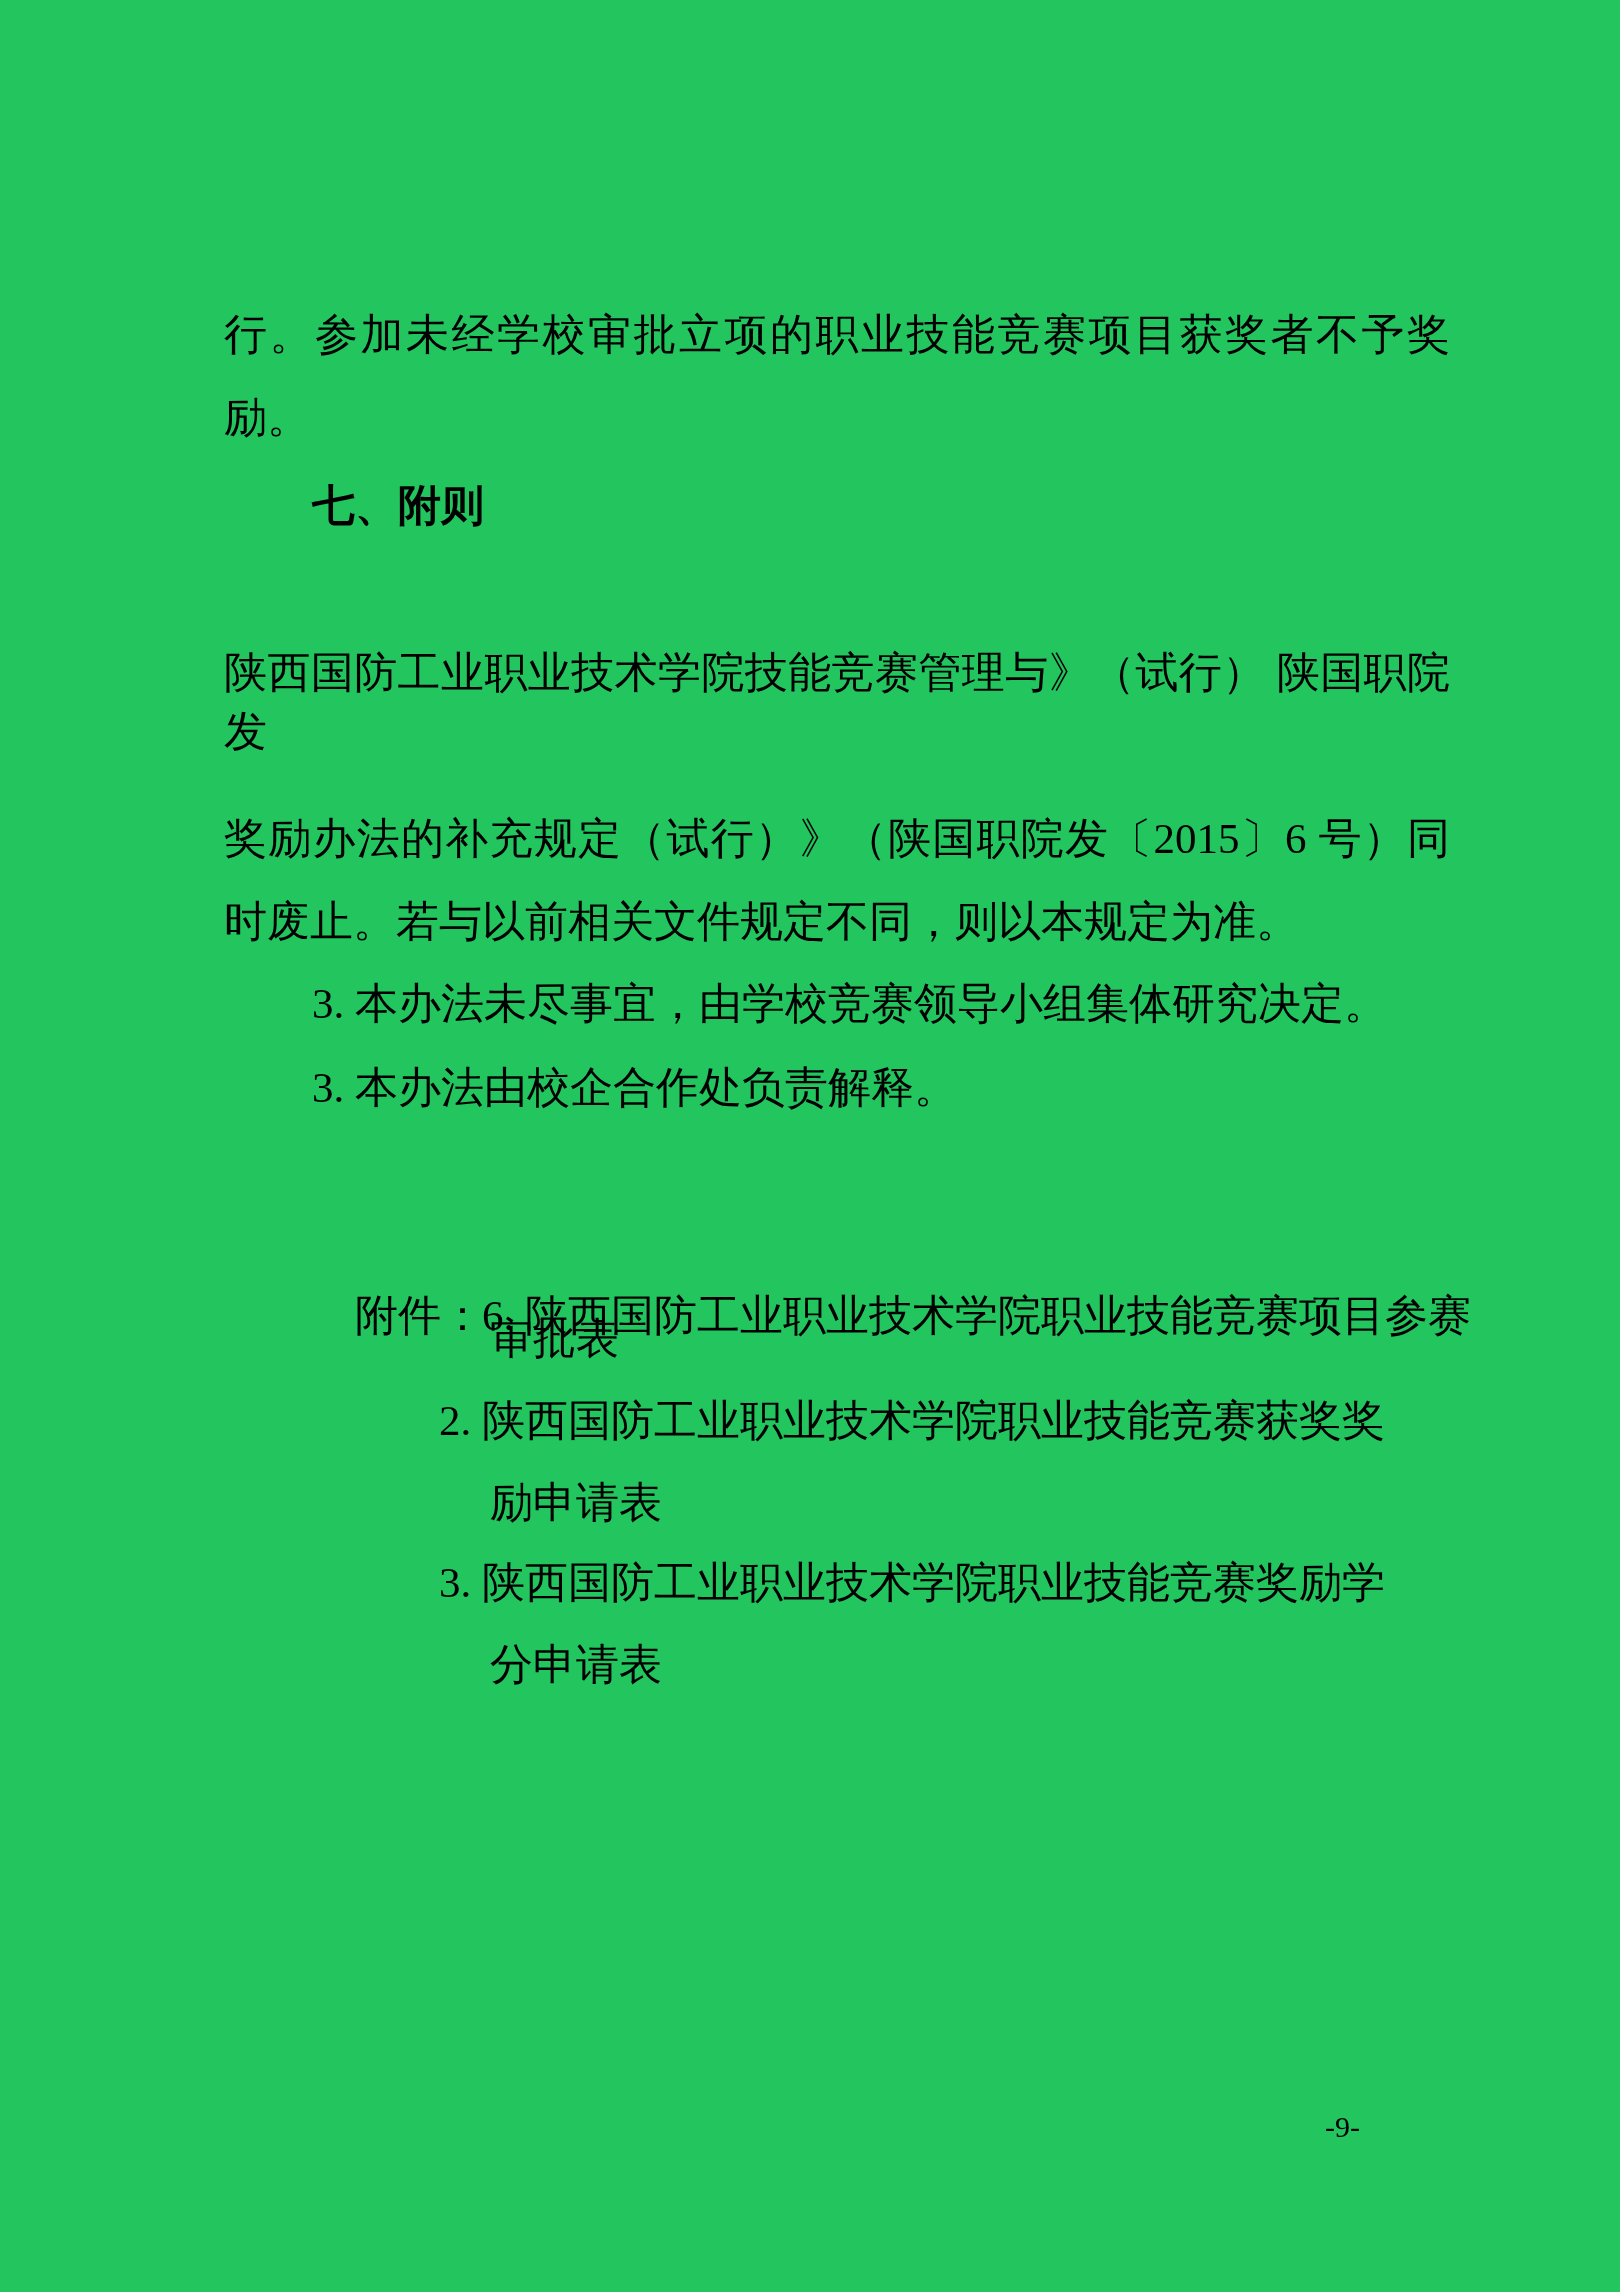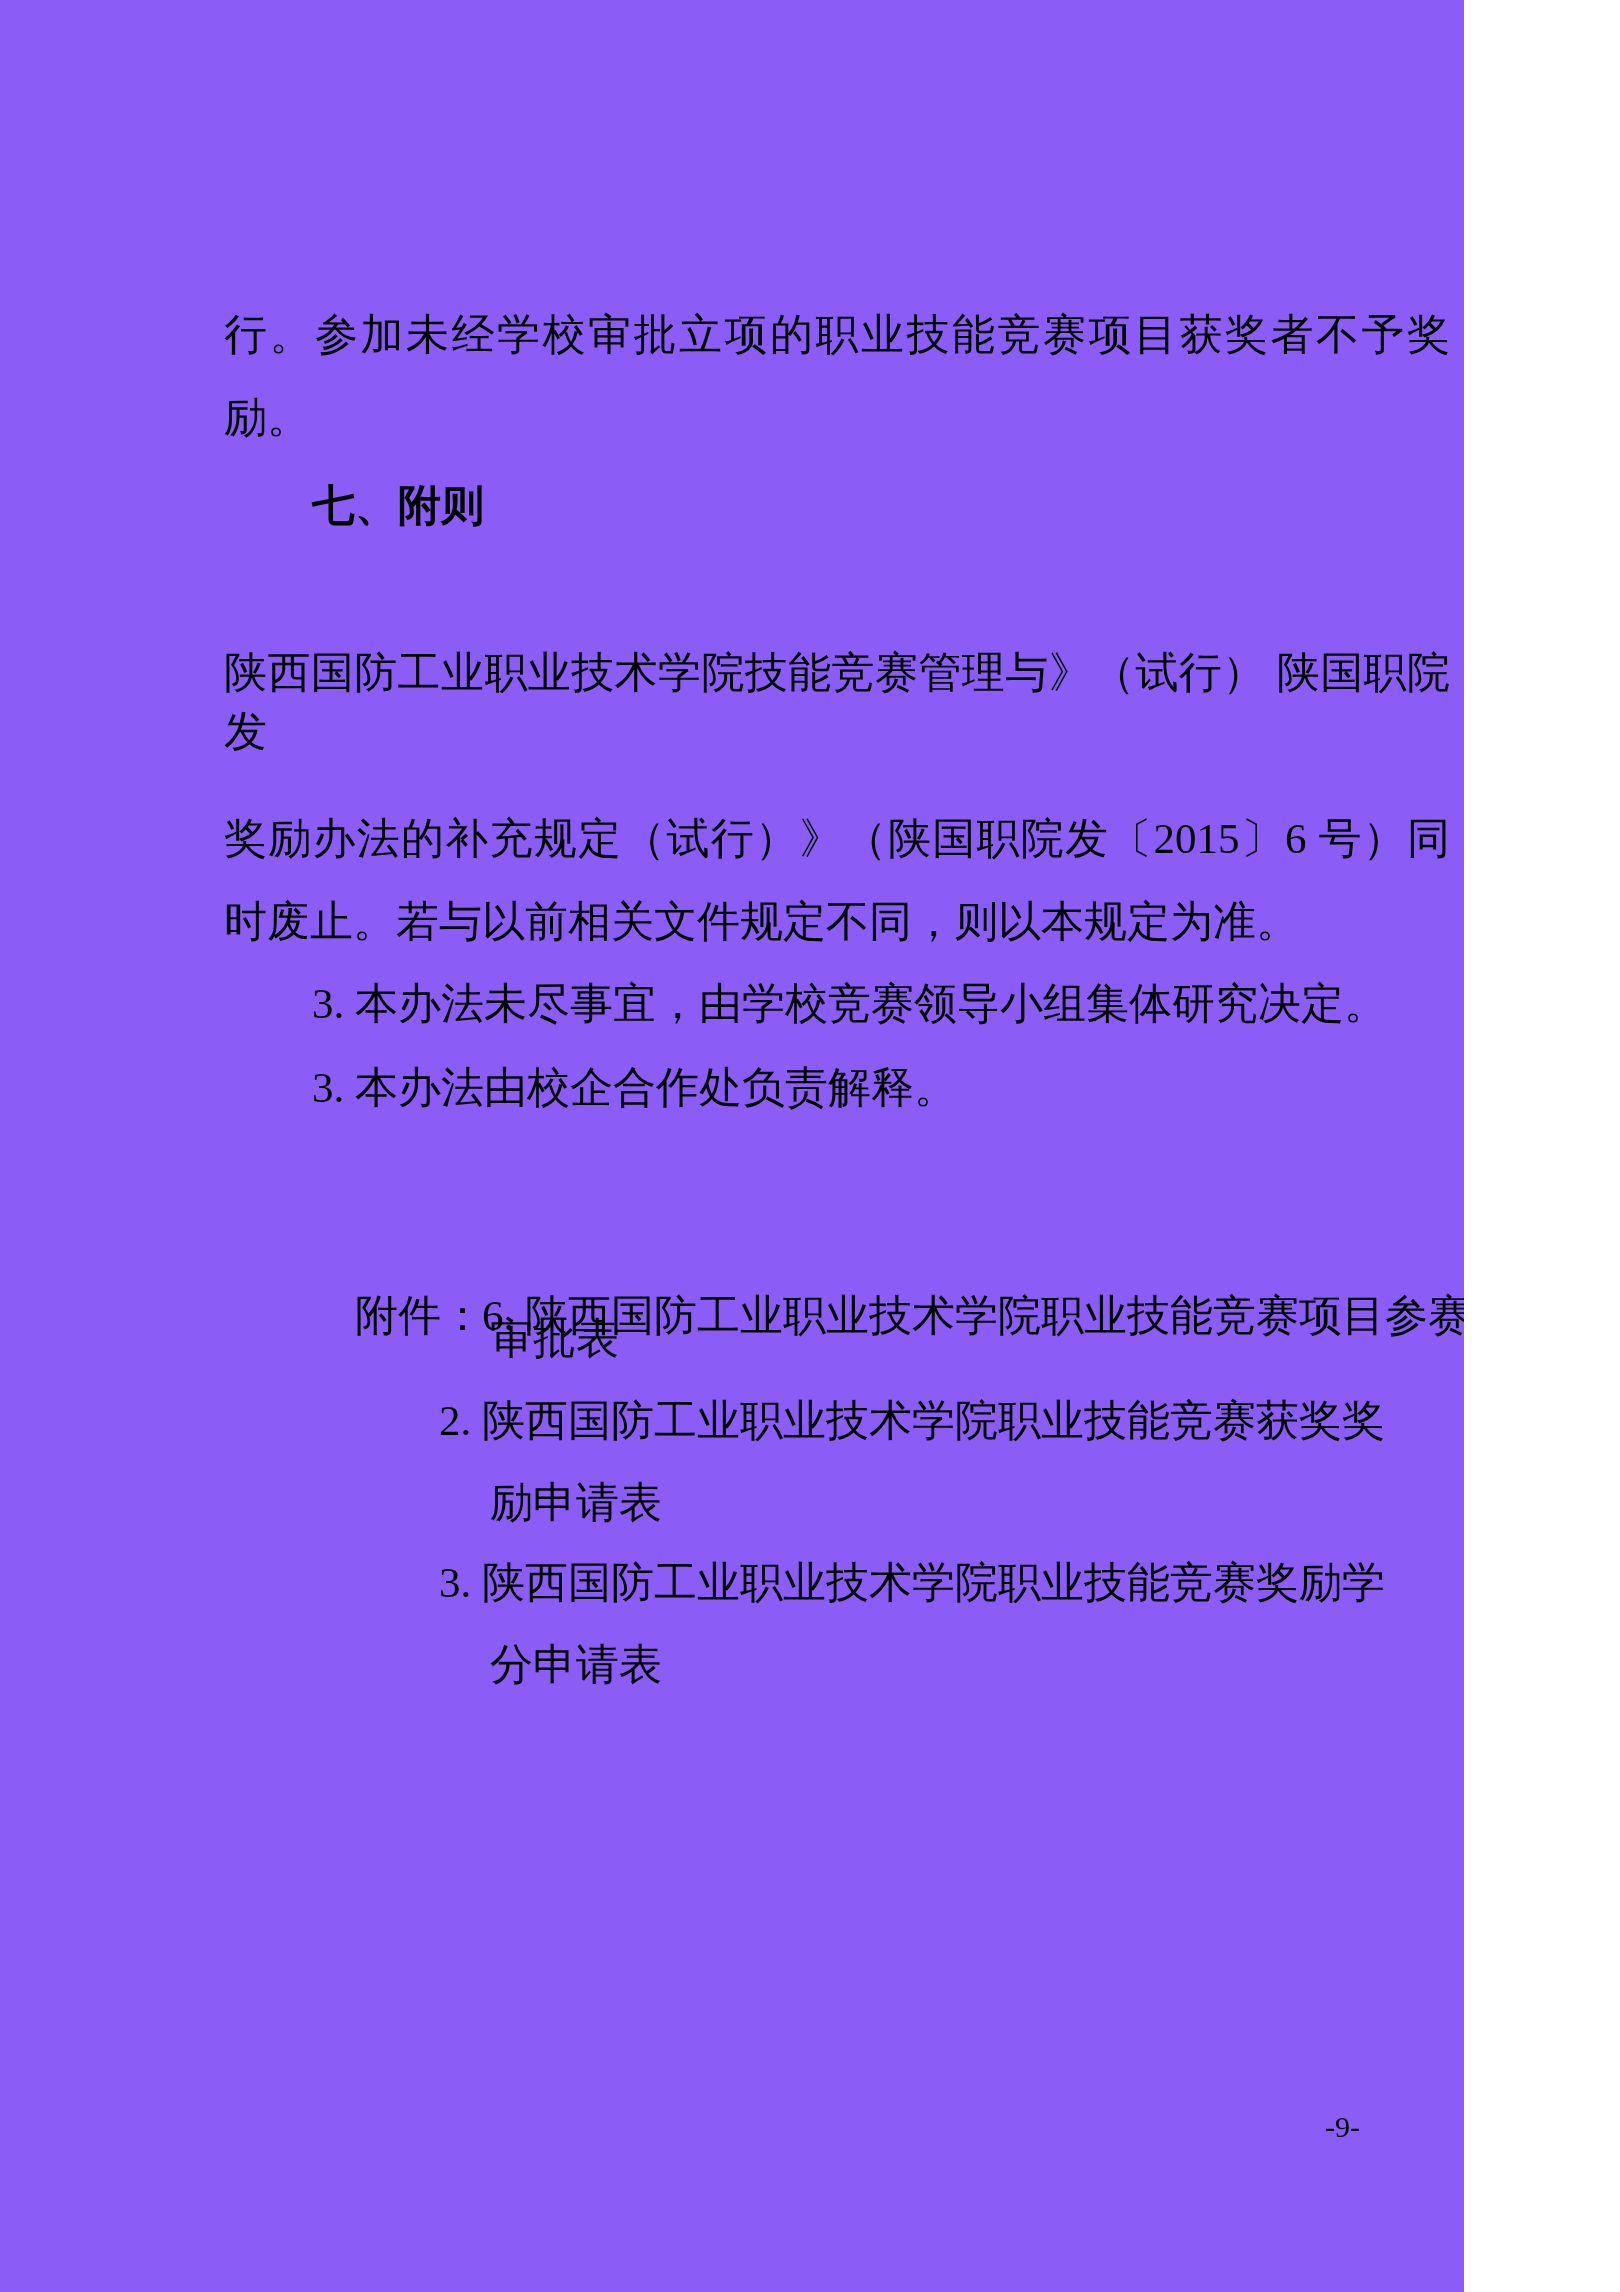--- a/index.html
+++ b/index.html
@@ -2,23 +2,23 @@
 <html><head>
 <meta charset="utf-8">
 <style>
   html, body {
     margin: 0;
     padding: 0;
     background: #ffffff;
   }
   .page {
     position: relative;
-    width: 1464px;
+    width: 1620px;
     height: 2293px;
-    background: #8b5cf6;
+    background: #22c55e;
     color: #000000;
     font-family: "Liberation Serif", "DejaVu Serif", serif;
     overflow: hidden;
   }
   .l {
     position: absolute;
     font-size: 43px;
     line-height: 59px;
     letter-spacing: 0px;
     white-space: pre;

